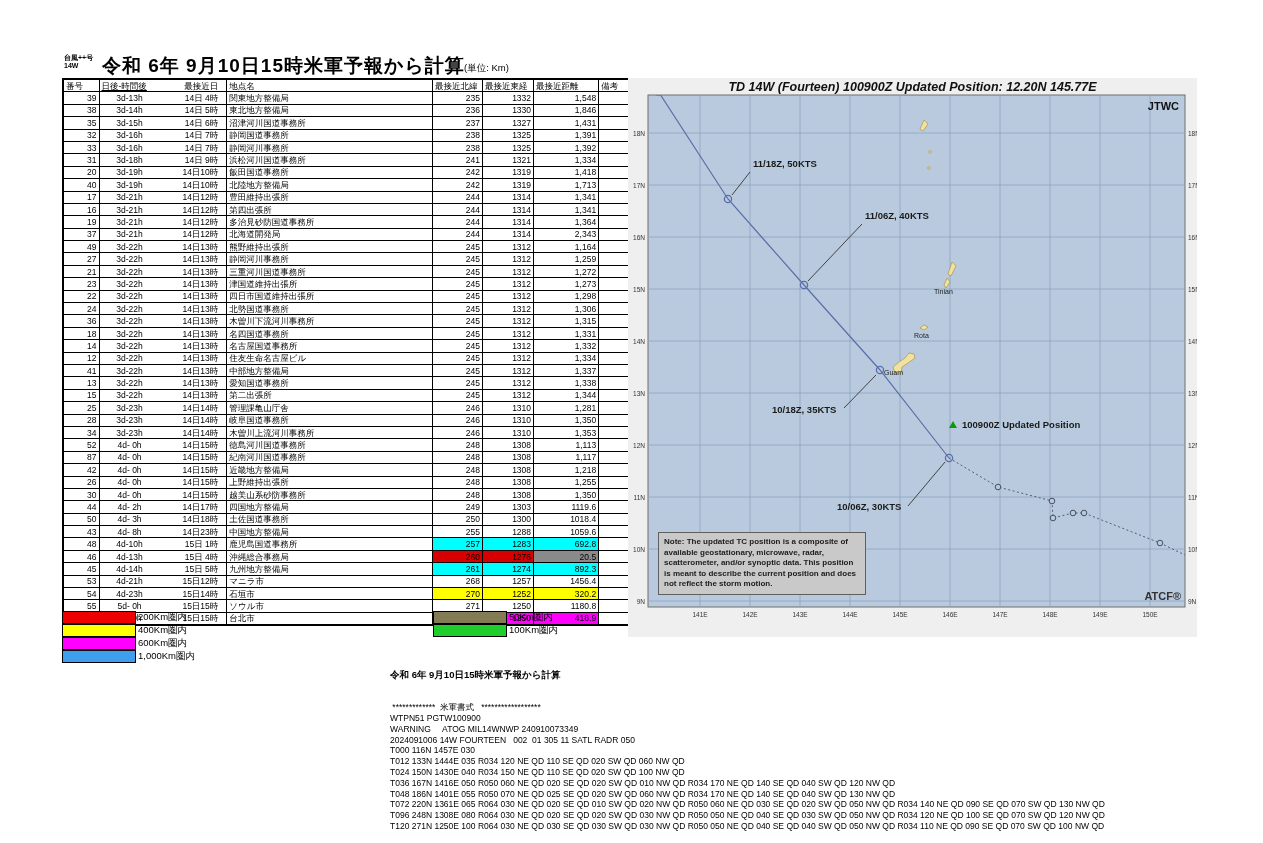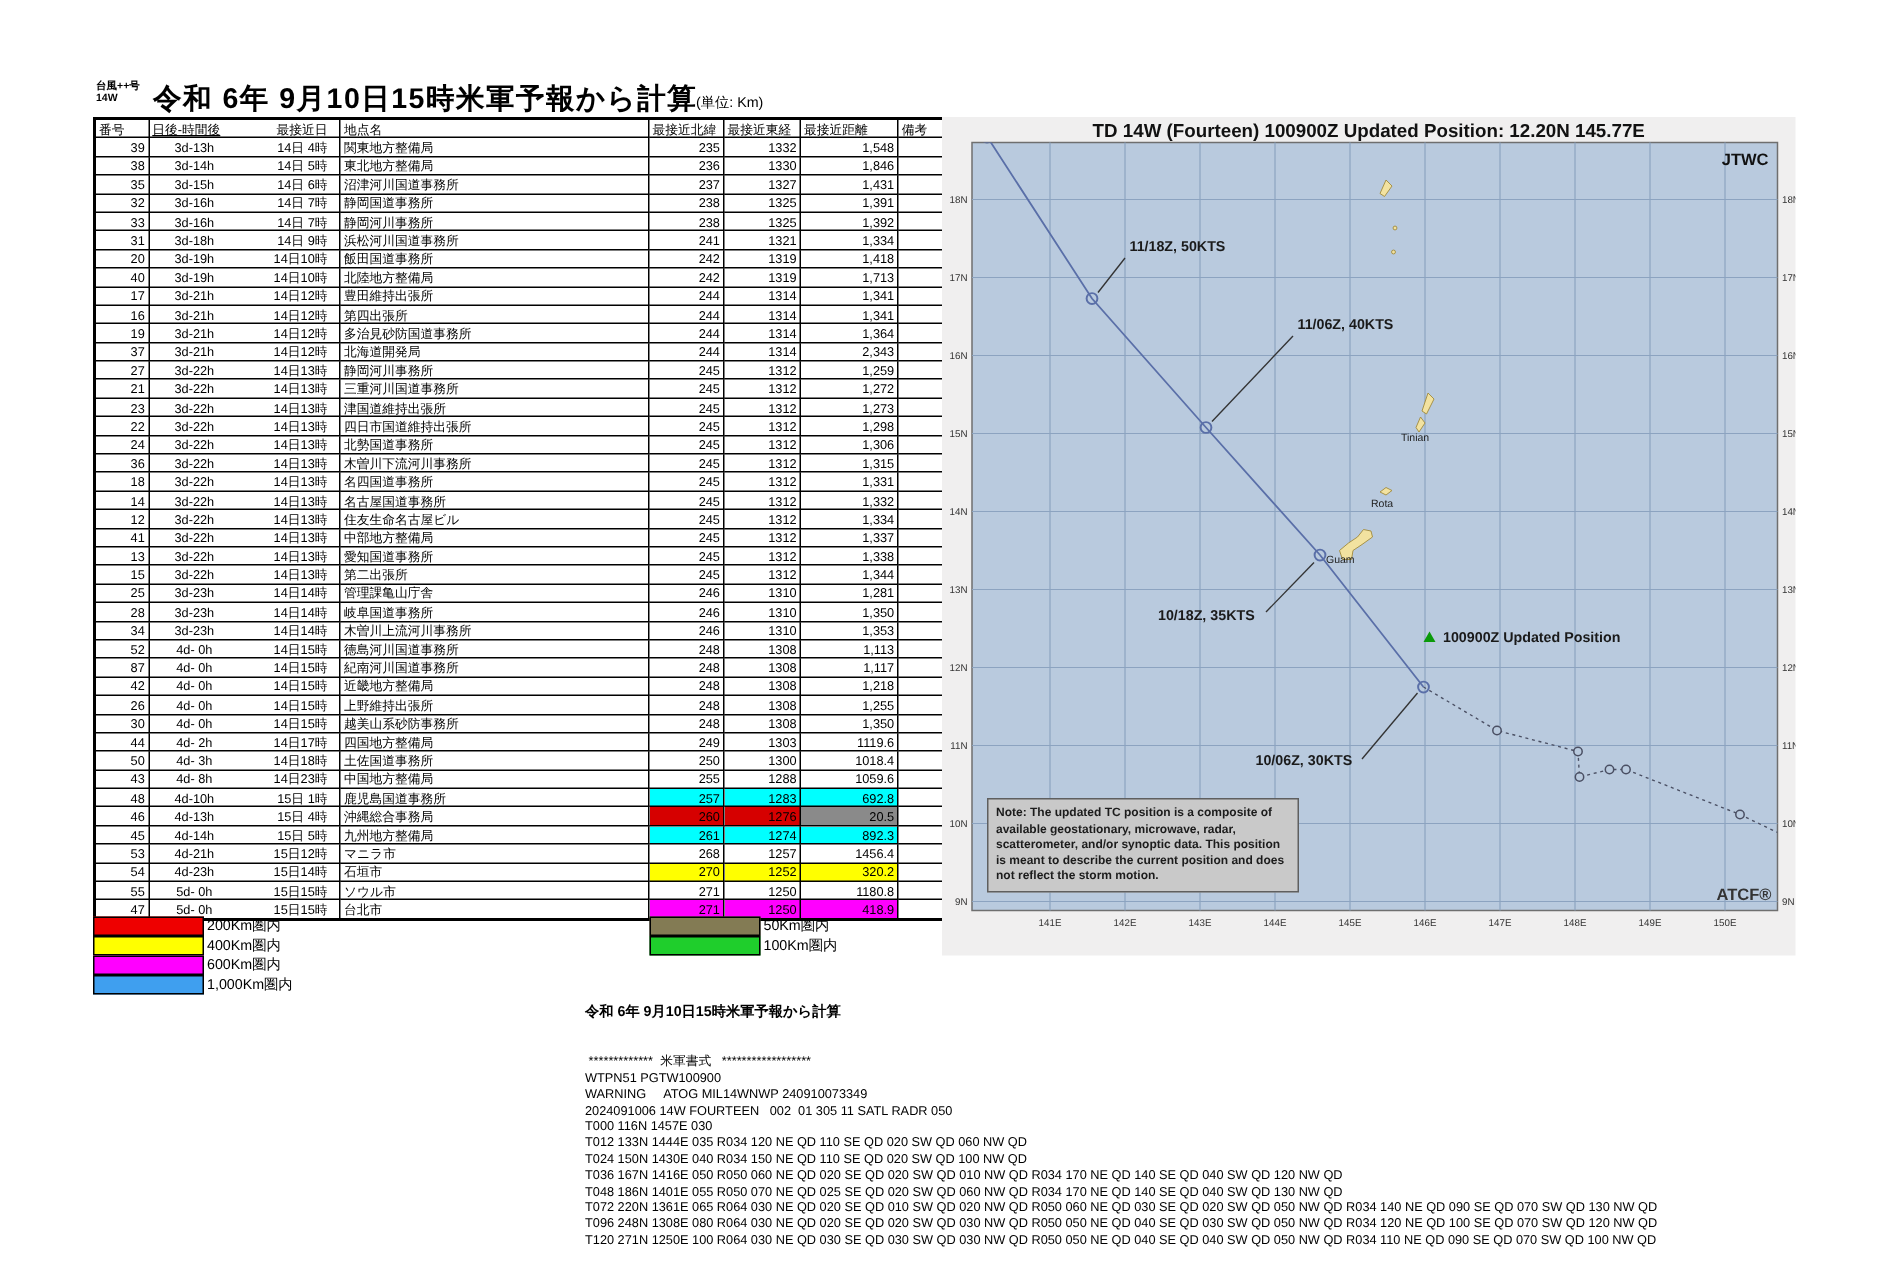--- a/index.html
+++ b/index.html
@@ -33,21 +33,21 @@
   .legend-row{display:flex;align-items:center;height:13px;}
   .swatch{width:72px;height:11px;border:1px solid #000;margin-right:2px;flex:0 0 auto;}
 
   
   #warning-block{position:absolute;left:390px;top:647px;font-size:8.5px;line-height:10.8px;white-space:pre;}
   #warning-title{font-size:9.5px;font-weight:bold;line-height:12px;}
 
   
   #map-panel{position:absolute;left:628px;top:78px;width:569px;height:559px;background:#f0efef;}
   #map-title{position:absolute;left:0;top:2px;width:100%;text-align:center;
-             font-size:12.5px;font-weight:bold;color:#111;}
+             font-size:12.5px;font-weight:bold;color:#111;font-style:italic;}
   #map-svg{position:absolute;left:0;top:0;}
   #note-box{position:absolute;left:30px;top:454px;width:196px;background:#c9c9c9;
             border:1px solid #5f5f5f;padding:4px 5px;font-size:8px;font-weight:bold;
             line-height:10.5px;color:#1c1c1c;}
   text{font-family:"Liberation Sans","DejaVu Sans",sans-serif;}
   .maplabel{font-size:9.5px;font-weight:bold;fill:#1a1a1a;}
   .tick{font-size:6.5px;fill:#333;}
   .islandlabel{font-size:7px;fill:#222;}
 </style>
 </head>
@@ -246,20 +246,34 @@
         <td class="">
           <span class="timecell">
             <span class="rel">3d-21h</span>
             <span class="dt">14日12時</span>
           </span>
         </td>
         <td class="">北海道開発局</td>
         <td class="num">244</td>
         <td class="num">1314</td>
         <td class="num">2,343</td>
+        <td class=""></td>
+      </tr>
+      <tr>
+        <td class="num">49</td>
+        <td class="">
+          <span class="timecell">
+            <span class="rel">3d-22h</span>
+            <span class="dt">14日13時</span>
+          </span>
+        </td>
+        <td class="">熊野維持出張所</td>
+        <td class="num">245</td>
+        <td class="num">1312</td>
+        <td class="num">1,164</td>
         <td class=""></td>
       </tr>
       <tr>
         <td class="num">27</td>
         <td class="">
           <span class="timecell">
             <span class="rel">3d-22h</span>
             <span class="dt">14日13時</span>
           </span>
         </td>

